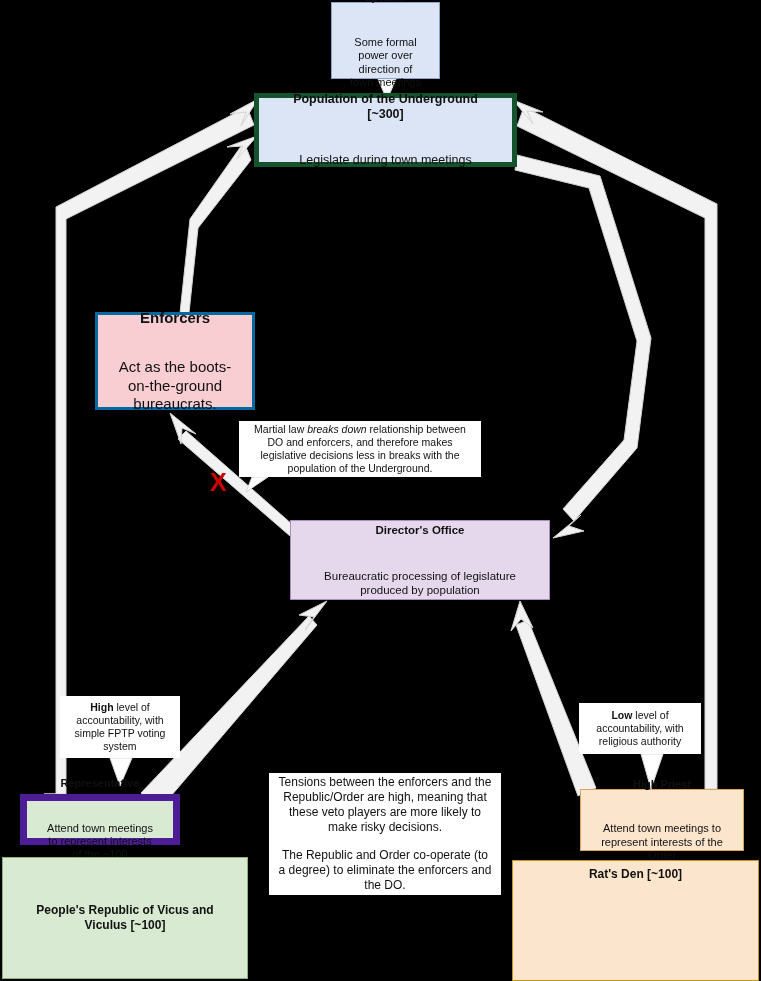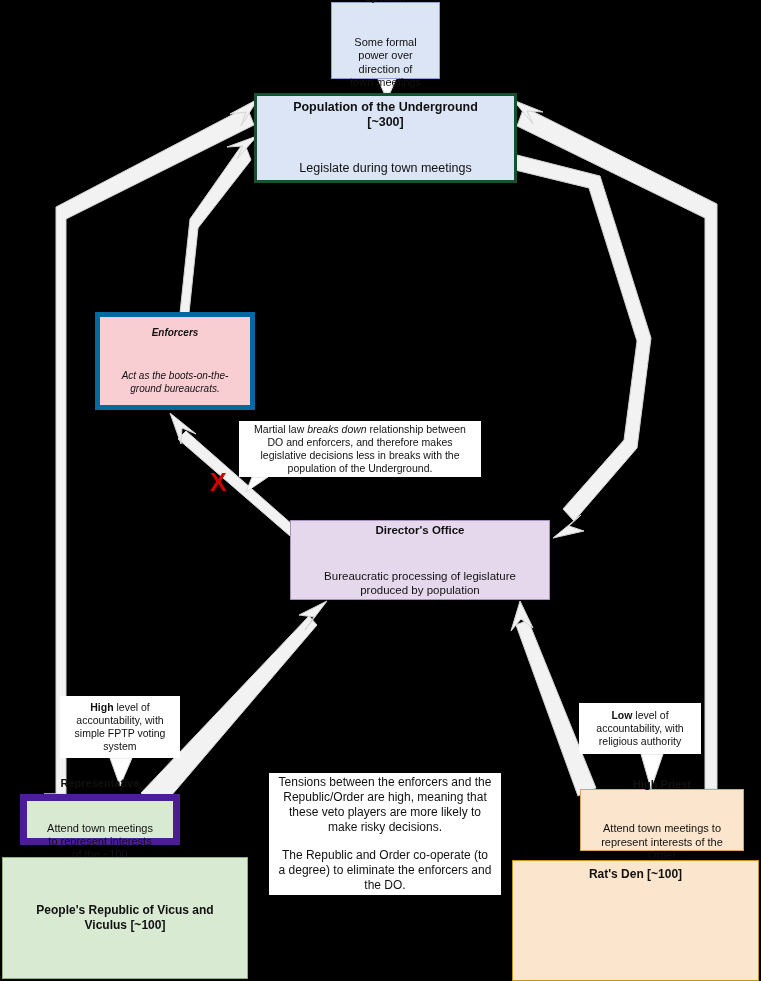--- a/index.html
+++ b/index.html
@@ -17,22 +17,22 @@
     display:flex;flex-direction:column;align-items:center;justify-content:center;
     text-align:center;color:#111;line-height:1.22;
     padding:6px 18px;
     gap:31px;
   }
   .node .ttl{font-weight:bold;}
   .node .sub{font-weight:normal;}
 
   
   #speaker{left:331px;top:2px;width:109px;height:77px;background:#dbe5f5;border:1px solid #8aa4cc;font-size:11px;}
-  #population{left:254px;top:93px;width:263px;height:90px;background:#dbe5f5;border:3px solid #14532d;font-size:12.5px;}
-  #enforcers{left:95px;top:312px;width:160px;height:98px;background:#f8ced3;border:5px solid #0369a1;font-size:10px;font-style:italic;}
+  #population{left:254px;top:93px;width:263px;height:74px;background:#dbe5f5;border:5px solid #14532d;font-size:12.5px;}
+  #enforcers{left:95px;top:312px;width:160px;height:98px;background:#f8ced3;border:3px solid #0369a1;font-size:15px;}
   #directors-office{left:290px;top:520px;width:260px;height:80px;background:#e5d8ed;border:1px solid #a98fbb;font-size:11.5px;}
   #director{left:340px;top:613px;width:160px;height:57px;background:#e5d8ed;border:1px solid #a98fbb;font-size:11px;}
   #representative{left:20px;top:794px;width:160px;height:51px;background:#d9ead3;border:7px solid #4c1d95;font-size:11px;}
   #high-priest{left:580px;top:789px;width:164px;height:62px;background:#fce5cd;border:1px solid #d8a657;font-size:11px;}
   #republic{left:2px;top:857px;width:246px;height:122px;background:#d9ead3;border:1px solid #8cb27a;font-size:12px;justify-content:center;}
   #ratsden{left:512px;top:860px;width:247px;height:121px;background:#fce5cd;border:1px solid #c8921f;font-size:12px;justify-content:flex-start;}
 
   
   .note{
     position:absolute;box-sizing:border-box;background:#ffffff;color:#111;

